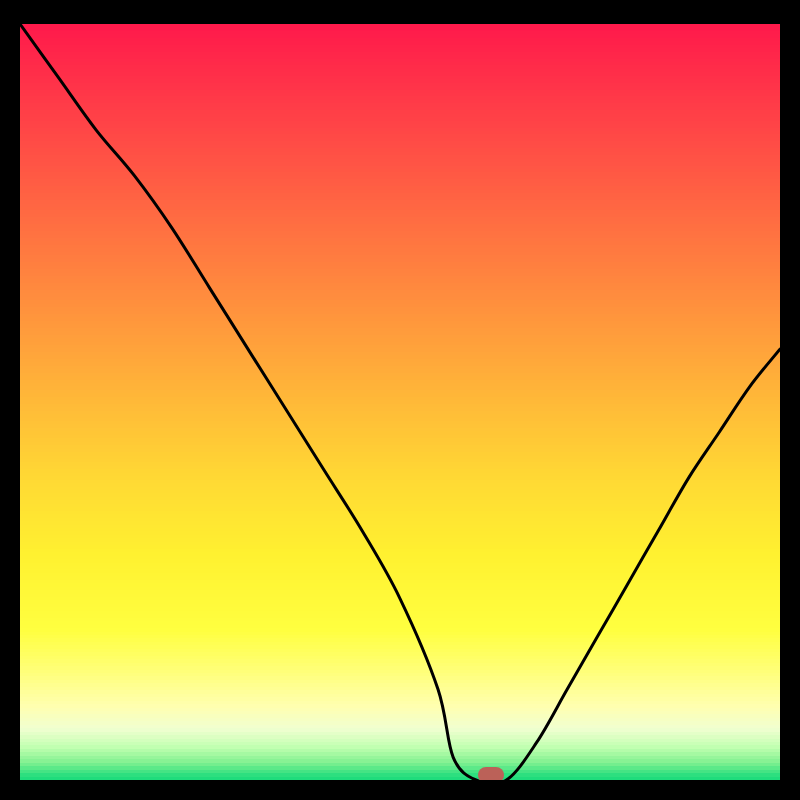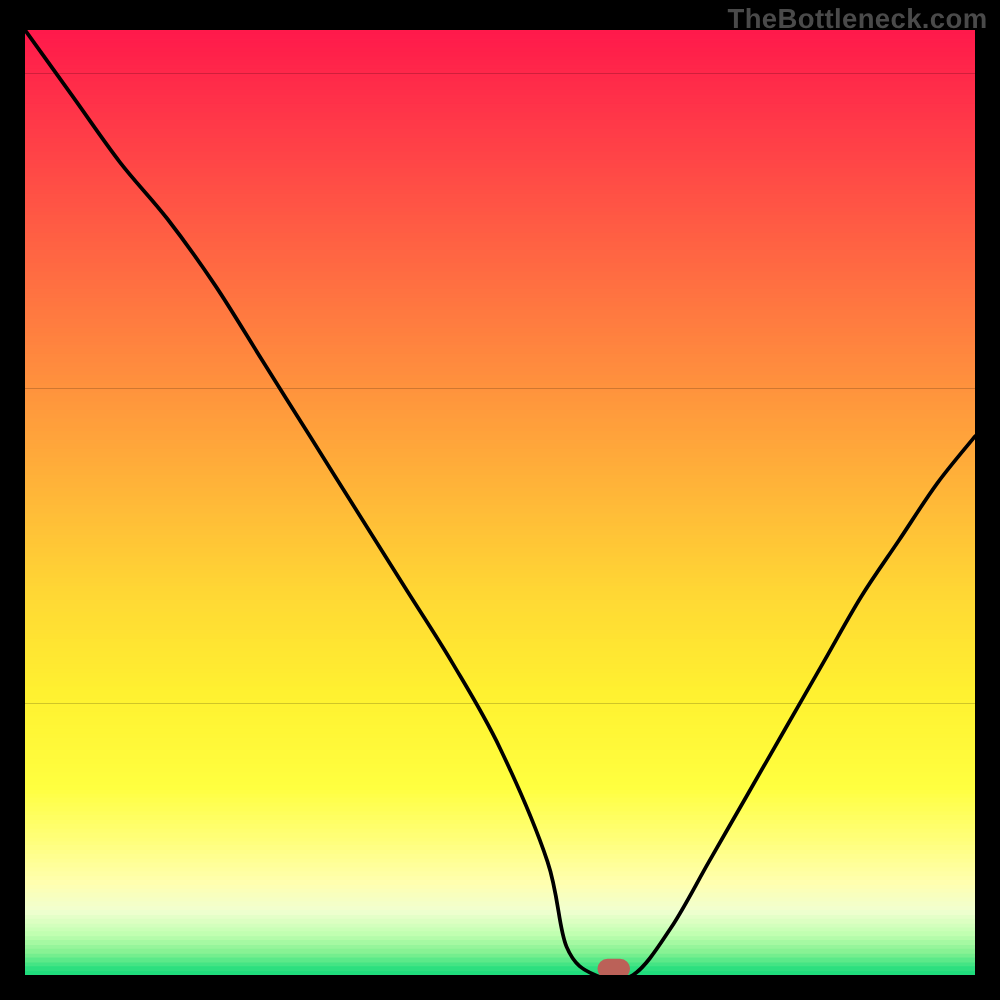--- a/index.html
+++ b/index.html
@@ -57,21 +57,20 @@
     border-radius: 8px;
     background: #bb6158;
     z-index: 15;
     transform: translate(-50%, -50%);
   }
 </style>
 </head>
 <body>
 
 <div class="frame">
-  <div class="watermark">TheBottleneck.com</div>
 
   <div class="plot-area">
     <div class="gradient" id="gradient">
         <div style="top: 0px; height: 4.43636px; background: rgb(255, 26, 75);"></div>
         <div style="top: 3.45205px; height: 4.43636px; background: rgb(255, 27, 75);"></div>
         <div style="top: 6.90411px; height: 4.43636px; background: rgb(255, 29, 75);"></div>
         <div style="top: 10.3562px; height: 4.43636px; background: rgb(255, 30, 75);"></div>
         <div style="top: 13.8082px; height: 4.43636px; background: rgb(255, 32, 74);"></div>
         <div style="top: 17.2603px; height: 4.43636px; background: rgb(255, 33, 74);"></div>
         <div style="top: 20.7123px; height: 4.43636px; background: rgb(255, 35, 74);"></div>

